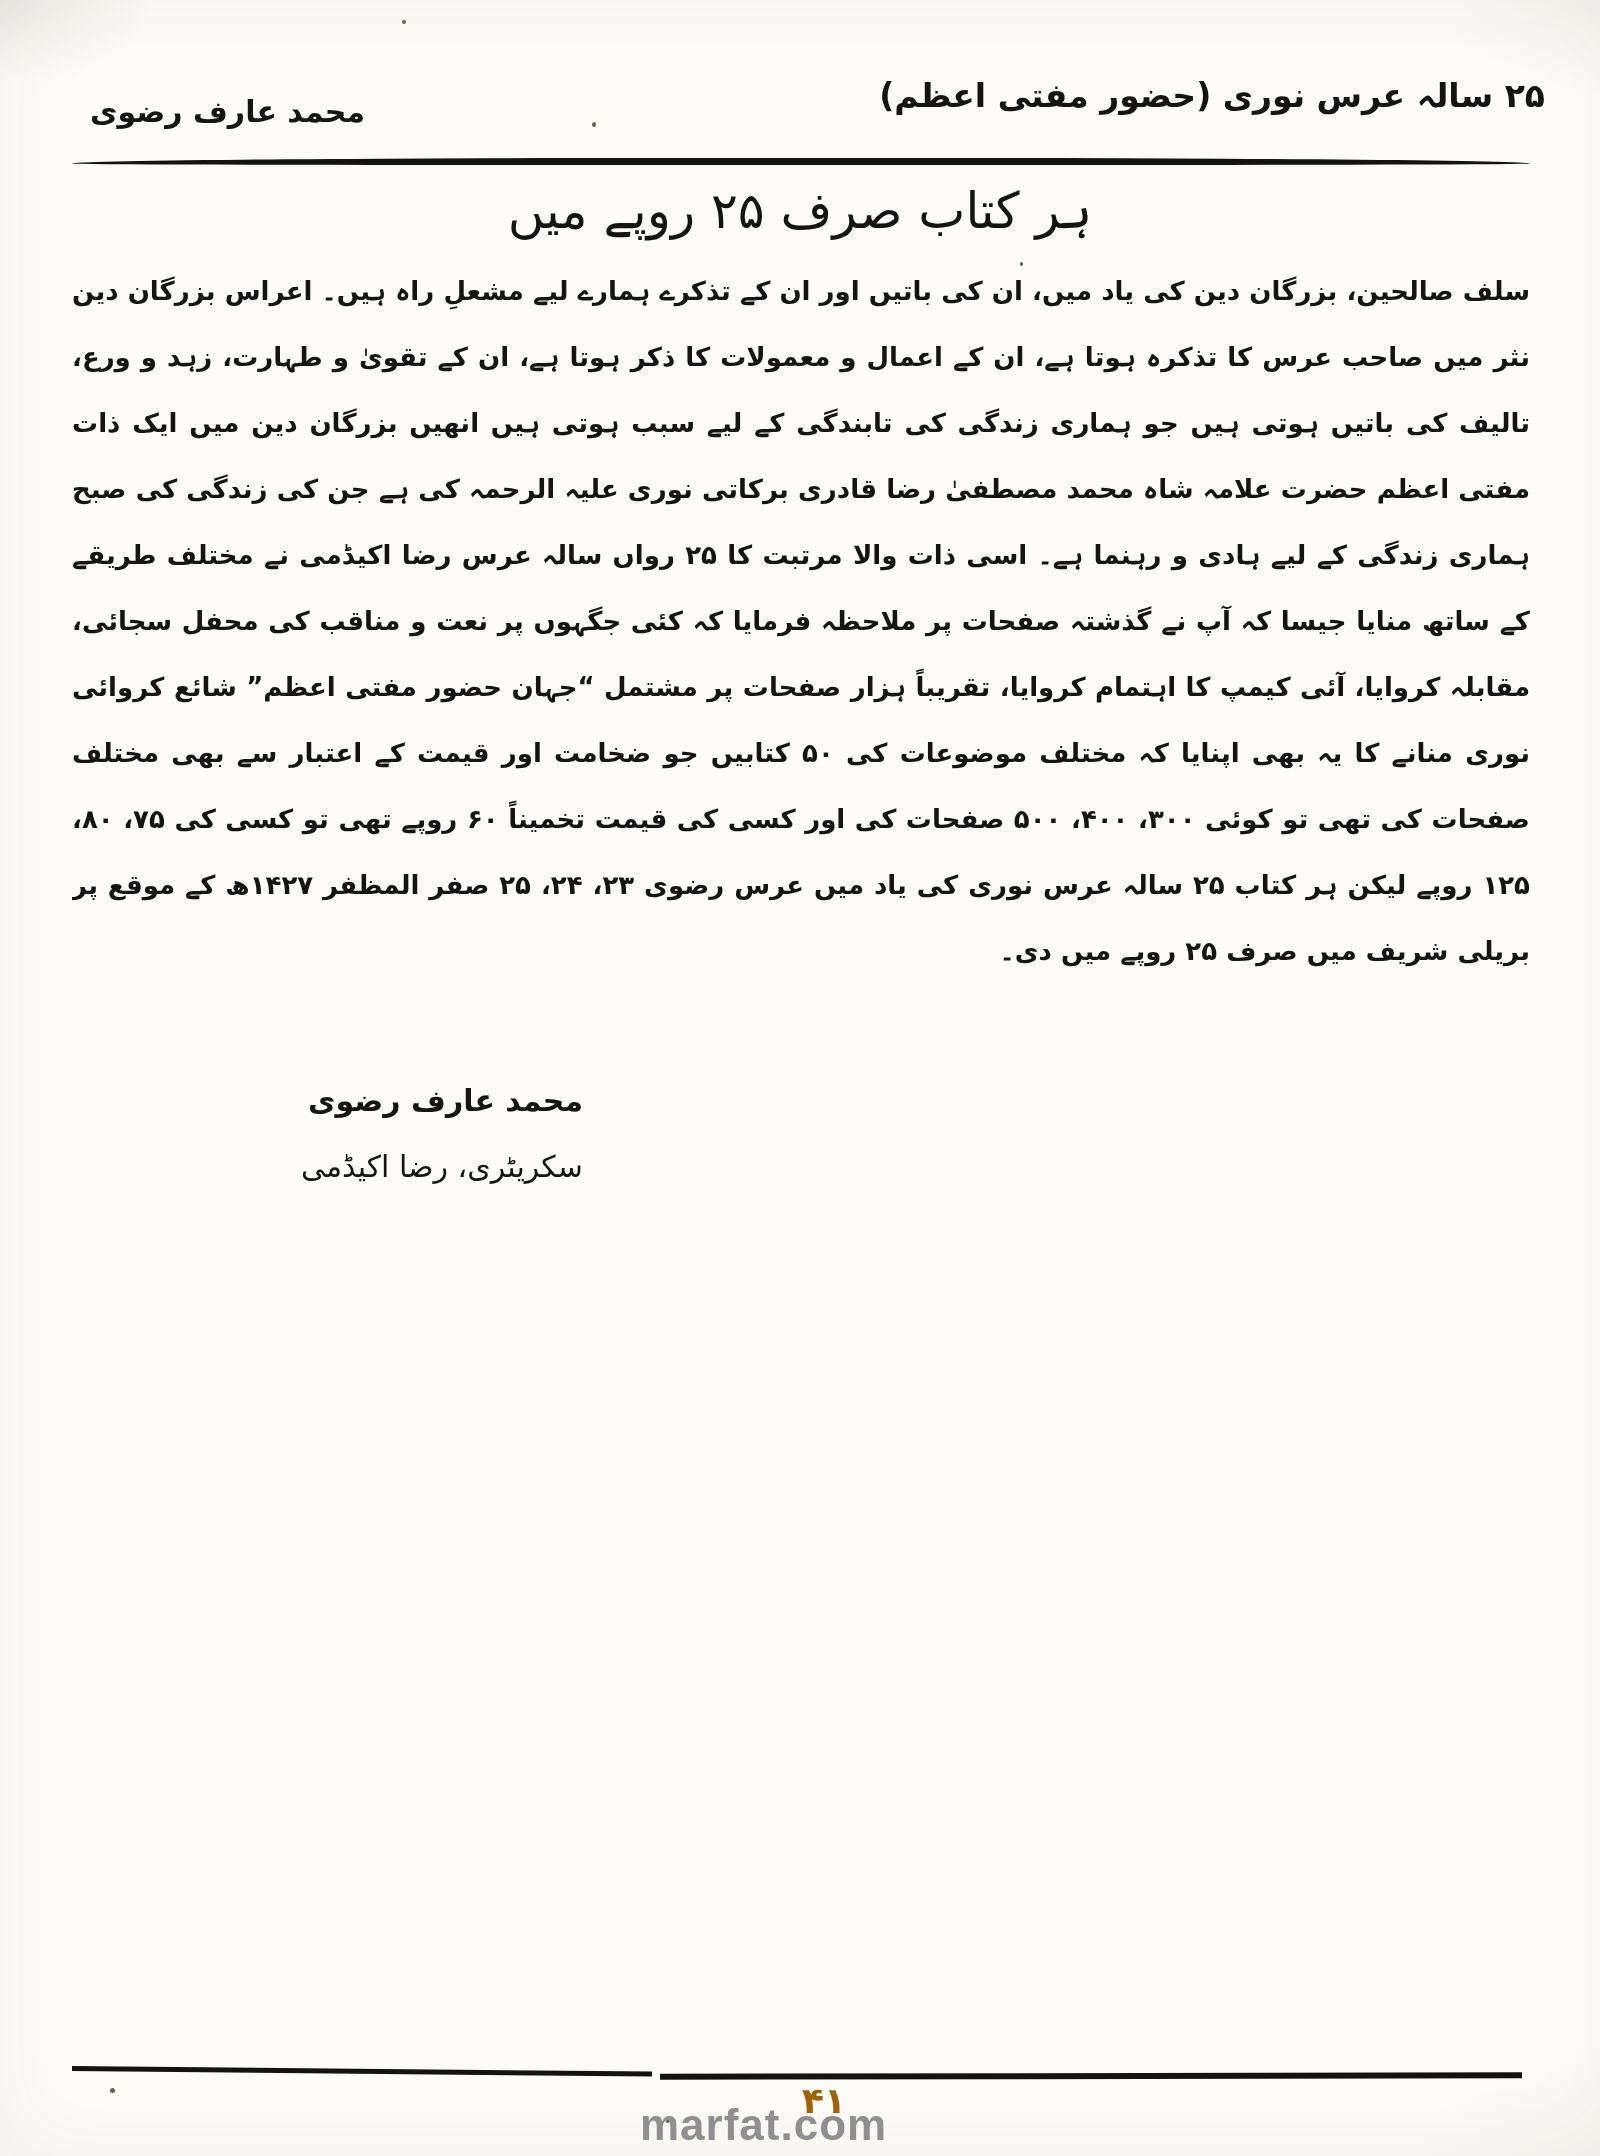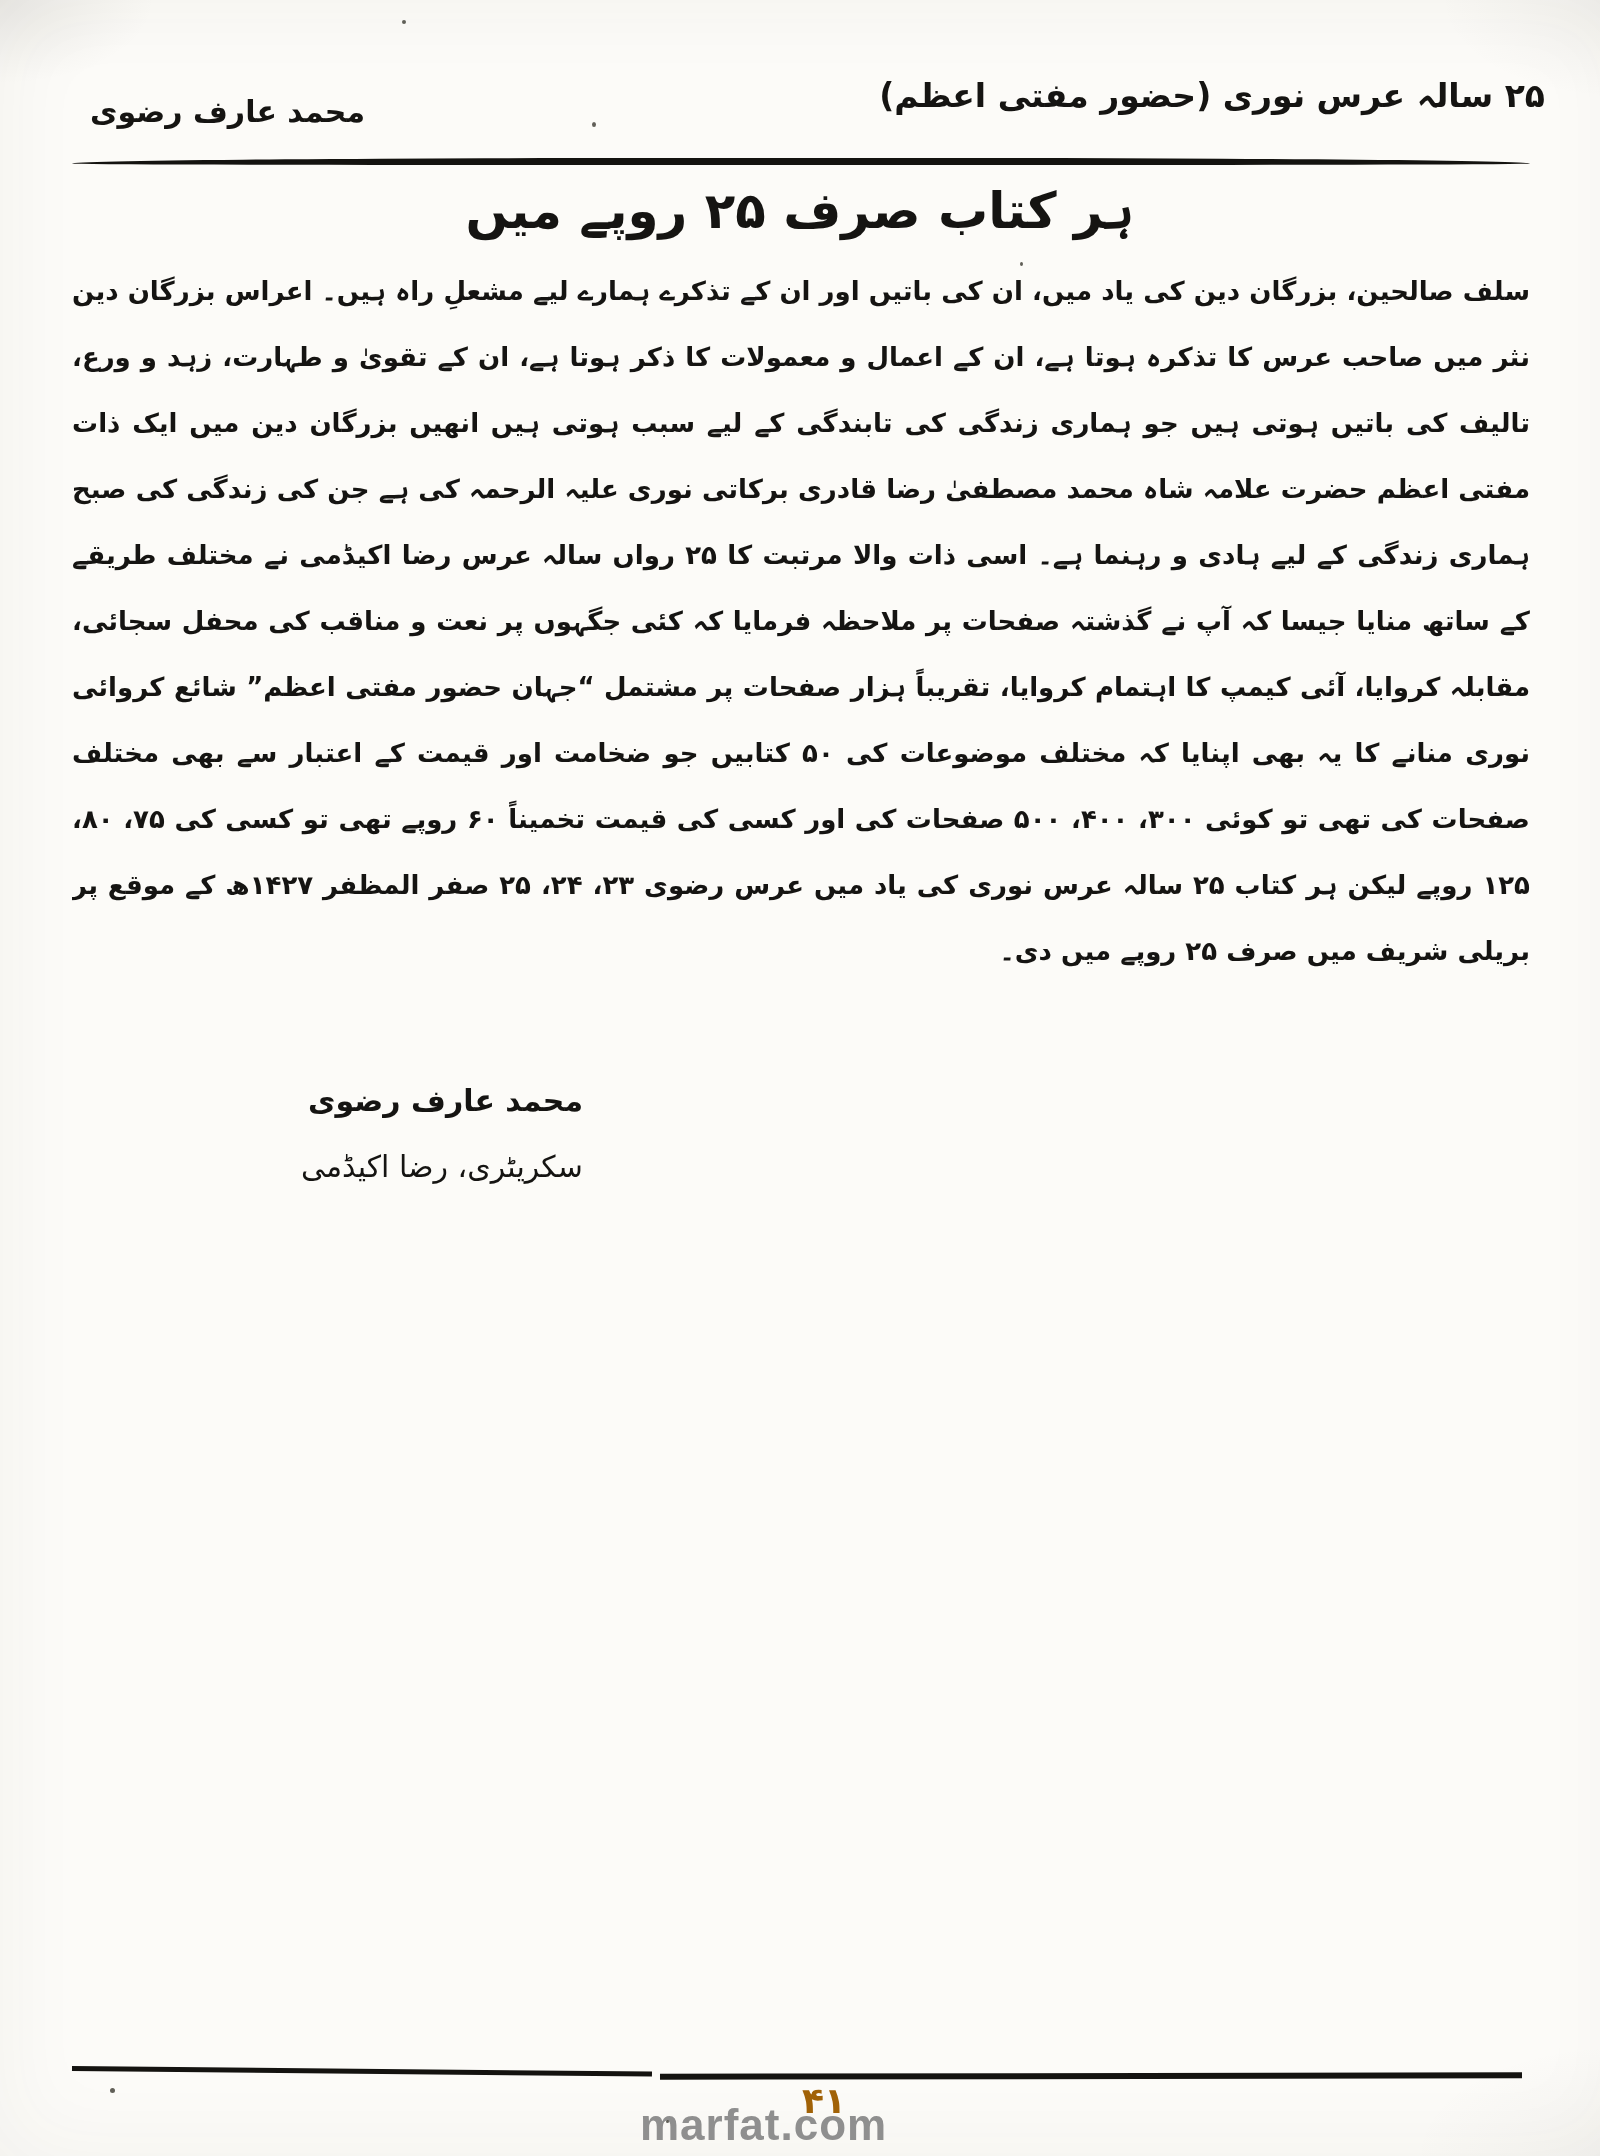--- a/index.html
+++ b/index.html
@@ -34,21 +34,21 @@
     font-size: 33px; font-weight: 700; white-space: nowrap;
   }
   .hdr-rule {
     position: absolute; left: 72px; top: 158px;
     width: 1458px; height: 7px; background: #141310;
     border-radius: 60% 60% 50% 50% / 120% 120% 30% 30%;
   }
 
   .title {
     position: absolute; left: 0; top: 182px; width: 1600px;
-    text-align: center; font-size: 50px; font-weight: 700;
+    text-align: center; font-size: 50px; font-weight: 400;
     letter-spacing: 1px;
   }
 
   .body {
     position: absolute; left: 72px; top: 260px; width: 1458px;
     direction: rtl;
   }
   .bline {
     height: 66px; line-height: 62px; overflow: hidden;
     font-size: 26px; font-weight: 700;

